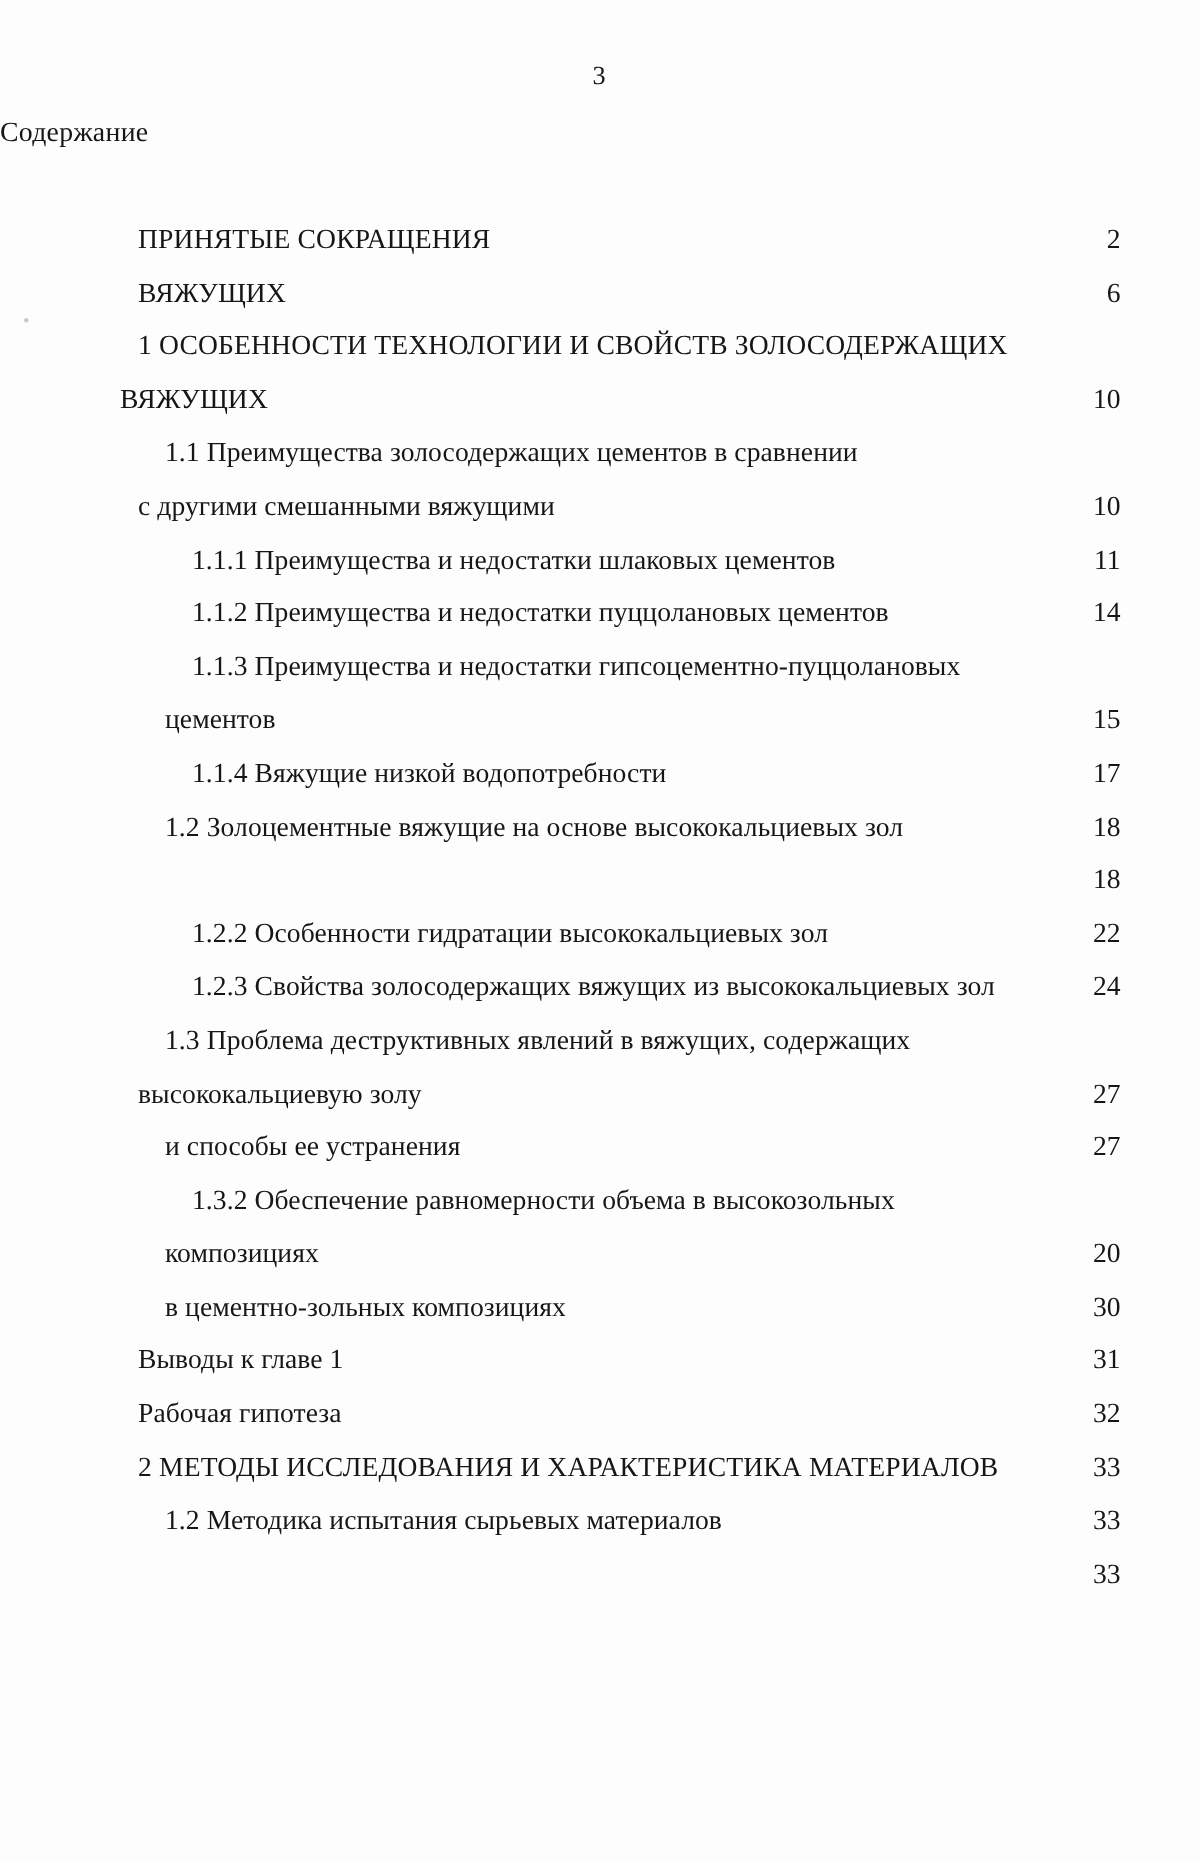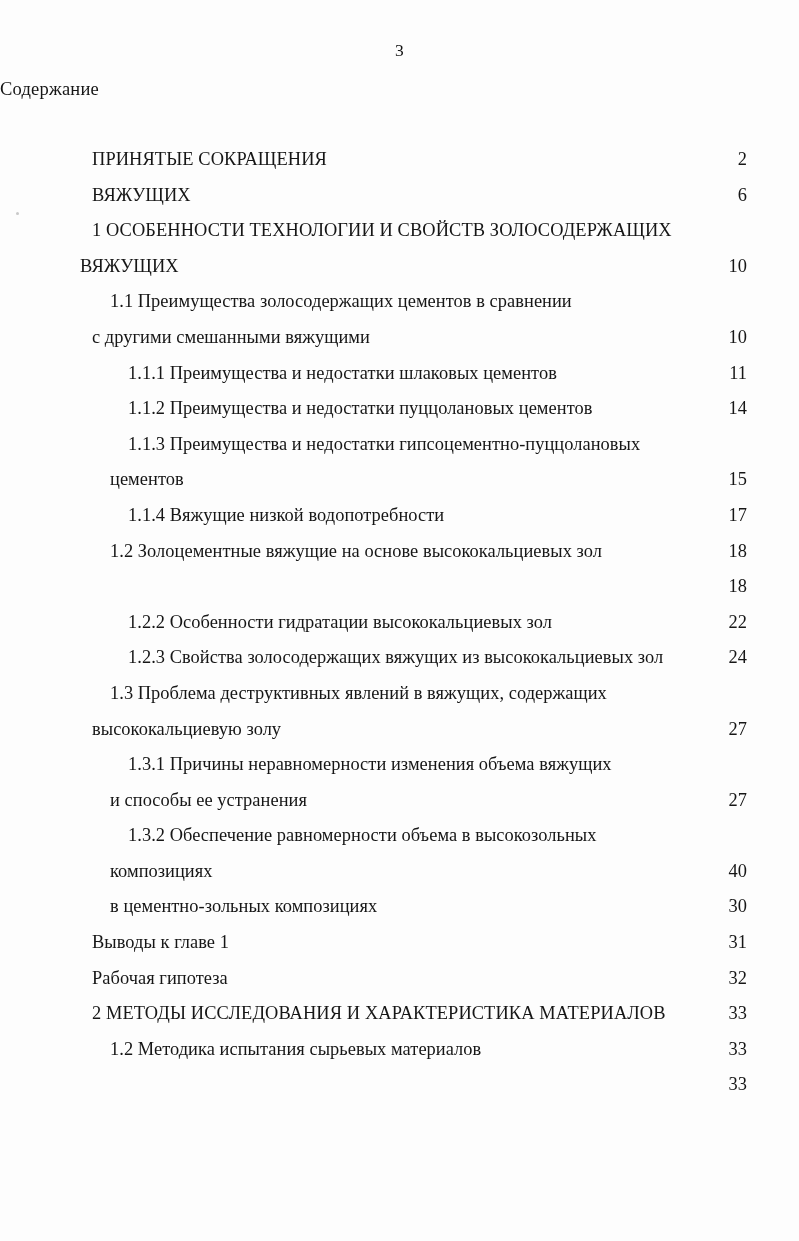--- a/index.html
+++ b/index.html
@@ -164,32 +164,29 @@
         <span class="toc-page">24</span>
       </div>
       <div class="toc-row">
         <span class="toc-label lvl1">1.3 Проблема деструктивных явлений в вяжущих, содержащих</span>
       </div>
       <div class="toc-row">
         <span class="toc-label lvl1u">высококальциевую золу</span>
         <span class="toc-page">27</span>
       </div>
       <div class="toc-row">
-        <span class="toc-label lvl2">1.3.1 Причины неравномерности изменения объема вяжущих</span>
-      </div>
-      <div class="toc-row">
         <span class="toc-label lvl2u">и способы ее устранения</span>
         <span class="toc-page">27</span>
       </div>
       <div class="toc-row">
         <span class="toc-label lvl2">1.3.2 Обеспечение равномерности объема в высокозольных</span>
       </div>
       <div class="toc-row">
         <span class="toc-label lvl2u">композициях</span>
-        <span class="toc-page">40</span>
+        <span class="toc-page">20</span>
       </div>
       <div class="toc-row">
         <span class="toc-label lvl2u">в цементно-зольных композициях</span>
         <span class="toc-page">30</span>
       </div>
       <div class="toc-row">
         <span class="toc-label lvl0">Выводы к главе 1</span>
         <span class="toc-page">31</span>
       </div>
       <div class="toc-row">

